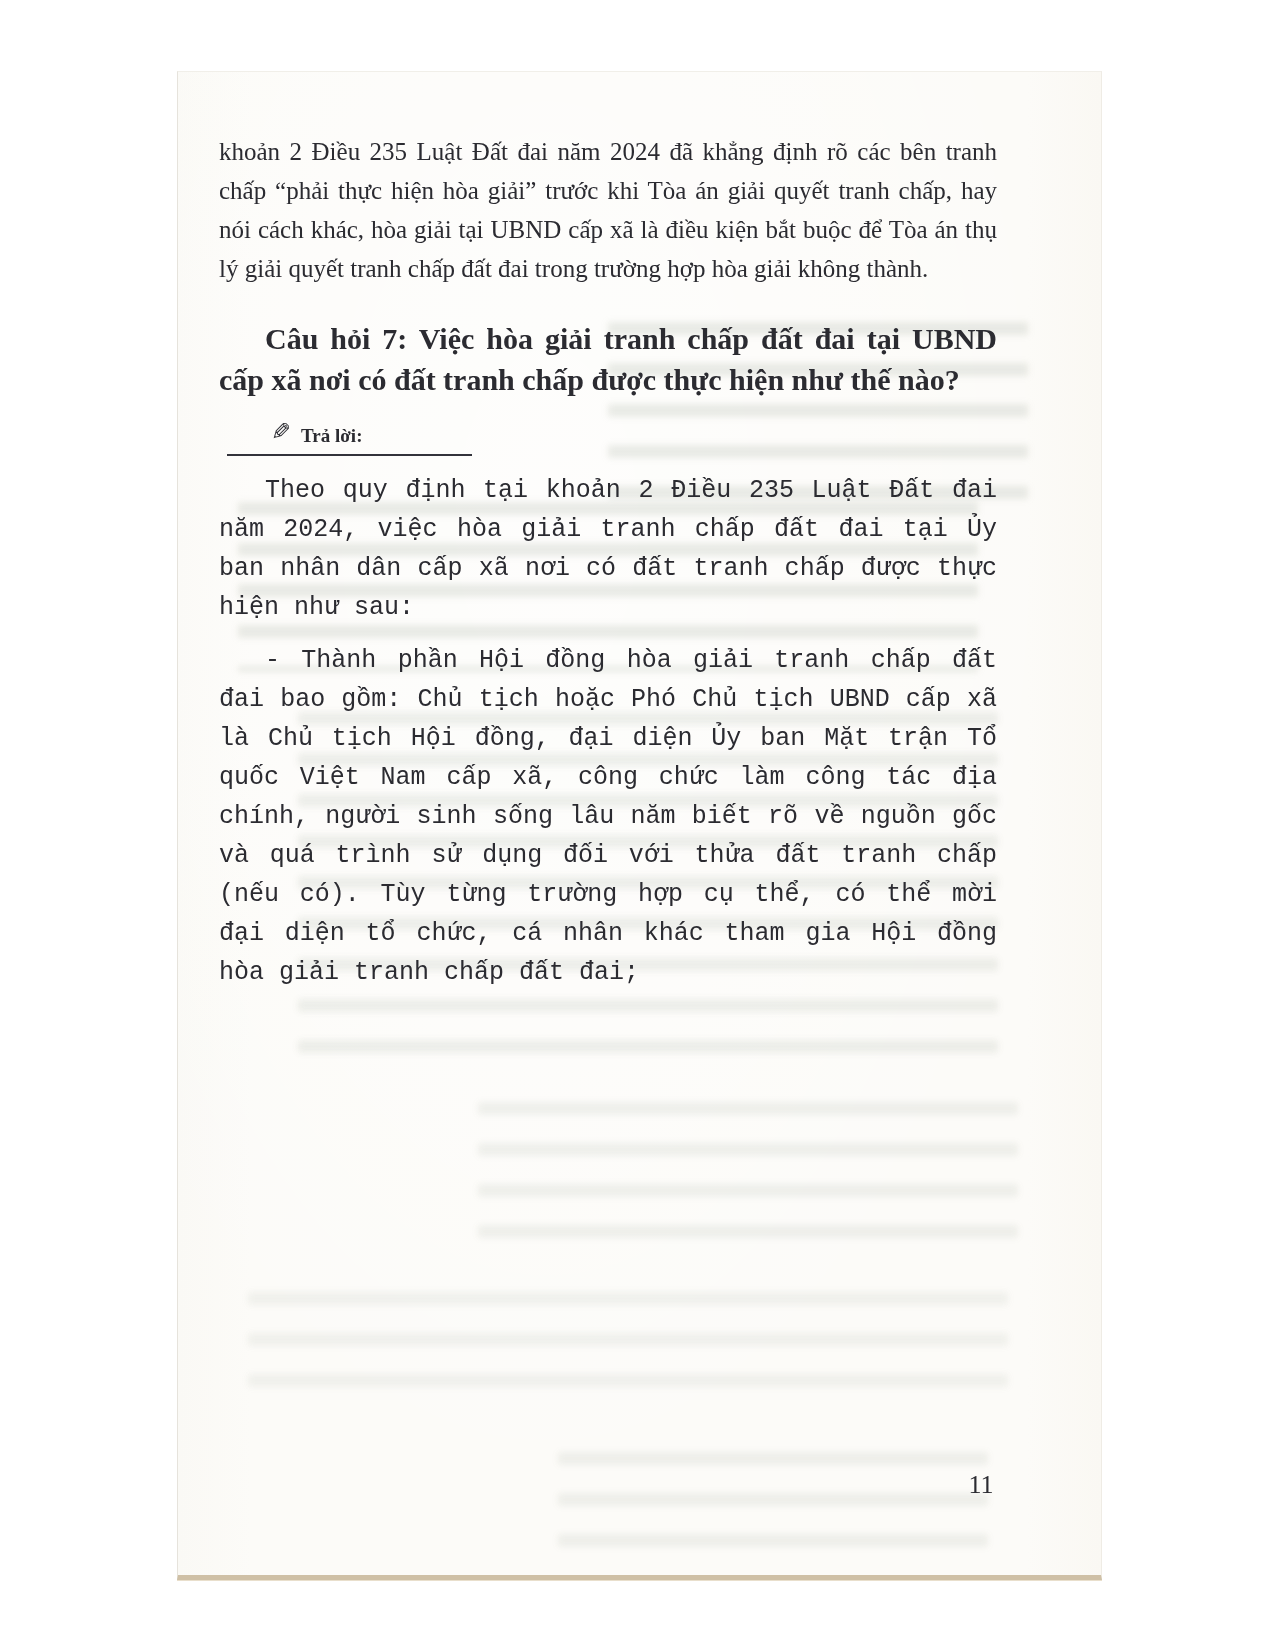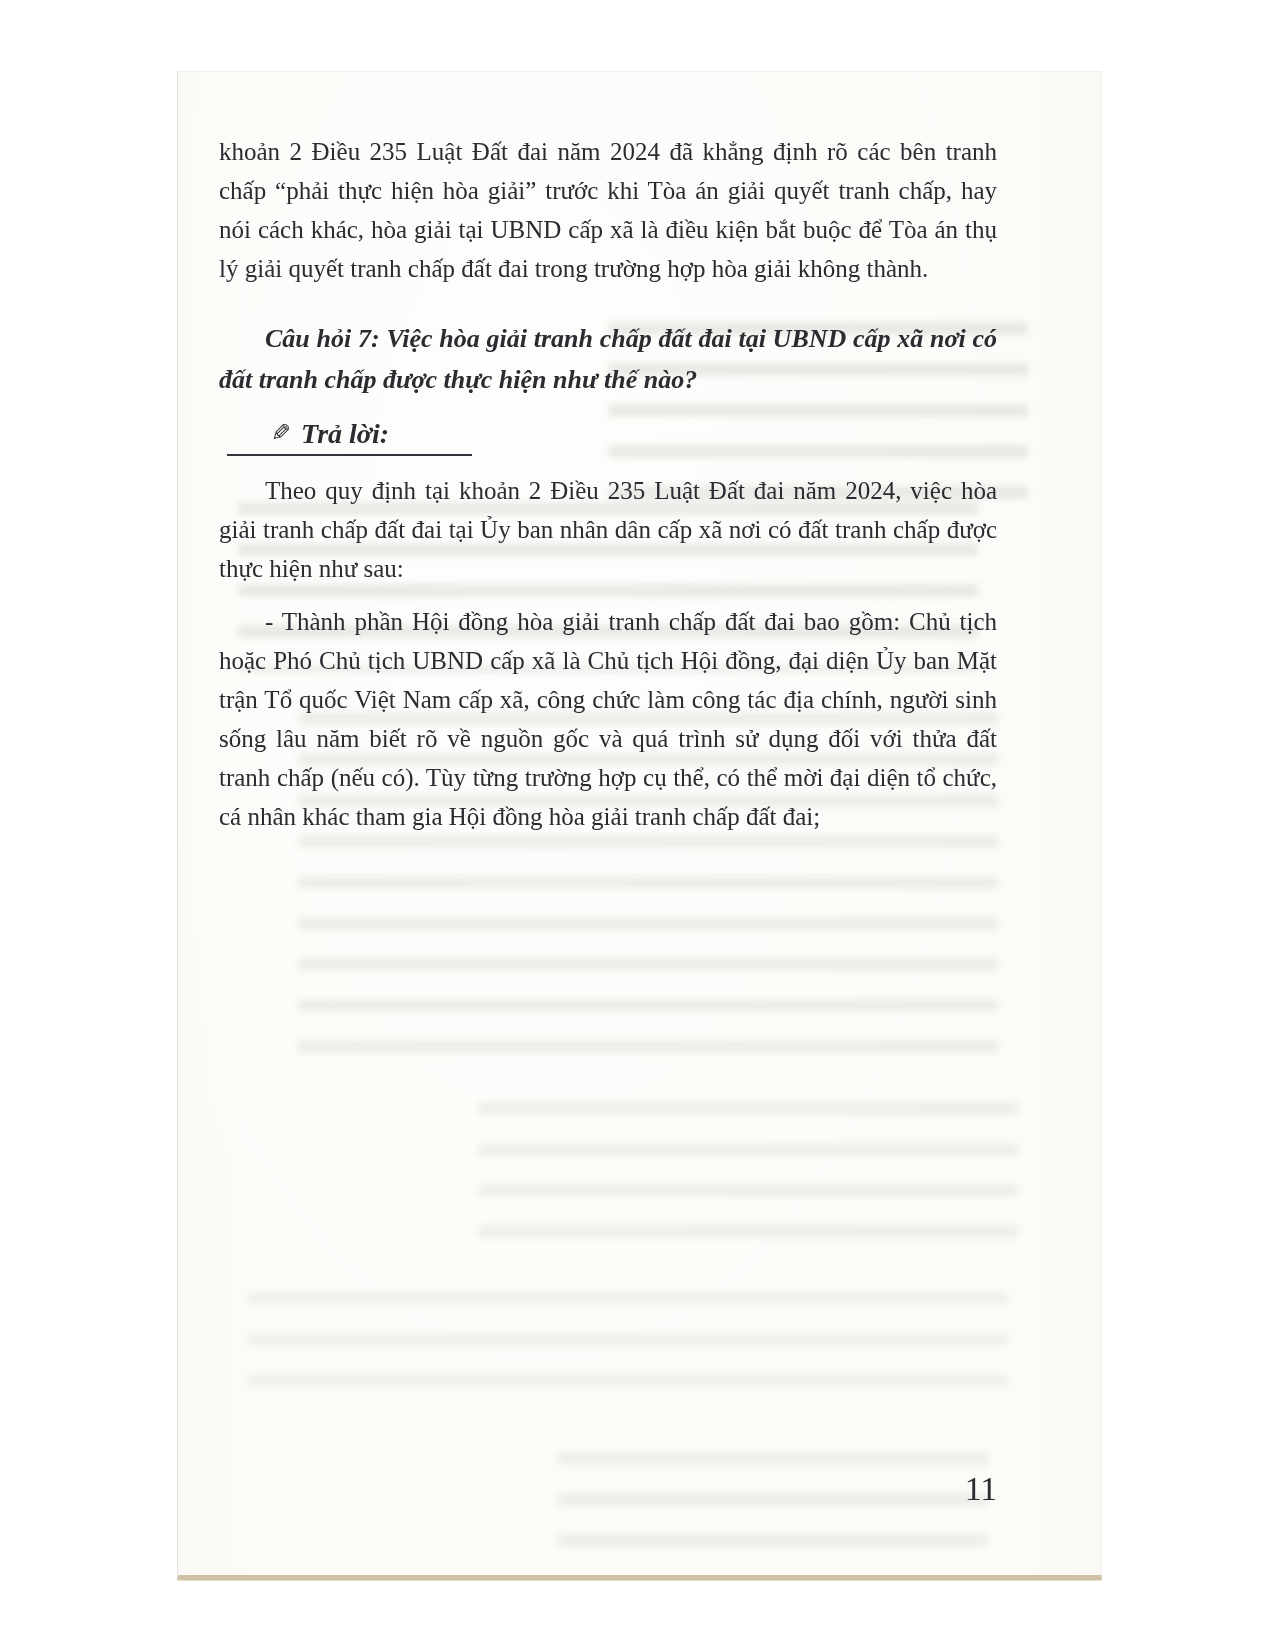--- a/index.html
+++ b/index.html
@@ -51,25 +51,25 @@
     color: #2b2b31;
     font-size: 25px;
     line-height: 39px;
     text-align: justify;
   }
   .text-block p {
     margin: 0 0 14px 0;
   }
   .indent {
     text-indent: 46px;
+    font-family: Liberation Mono, monospace;
   }
   .question-heading {
     font-weight: bold;
-    font-style: italic;
-    font-size: 26px;
+    font-size: 30px;
     line-height: 41px;
     margin: 30px 0 14px 0 !important;
     text-indent: 46px;
   }
   .answer-row {
     position: relative;
     margin: 0 0 16px 0;
     padding-left: 52px;
     height: 41px;
   }
@@ -87,30 +87,29 @@
     font-style: normal;
     font-weight: normal;
     font-size: 24px;
     display: inline-block;
     transform: scaleX(-1) translateY(-2px);
     margin-right: 10px;
     color: #2b2b31;
   }
   .answer-label {
     font-weight: bold;
-    font-style: italic;
-    font-size: 28px;
+    font-size: 19px;
   }
   .page-number {
     position: absolute;
     left: 768px;
     top: 1398px;
     width: 70px;
     text-align: center;
-    font-size: 34px;
+    font-size: 26px;
     color: #2b2b31;
   }
 </style>
 </head>
 <body>
 
 <div class="book-page">
 
   <div class="bleed" style="left:430px; top:250px; width:420px; height:190px;"></div>
   <div class="bleed" style="left:60px;  top:430px; width:740px; height:170px;"></div>

